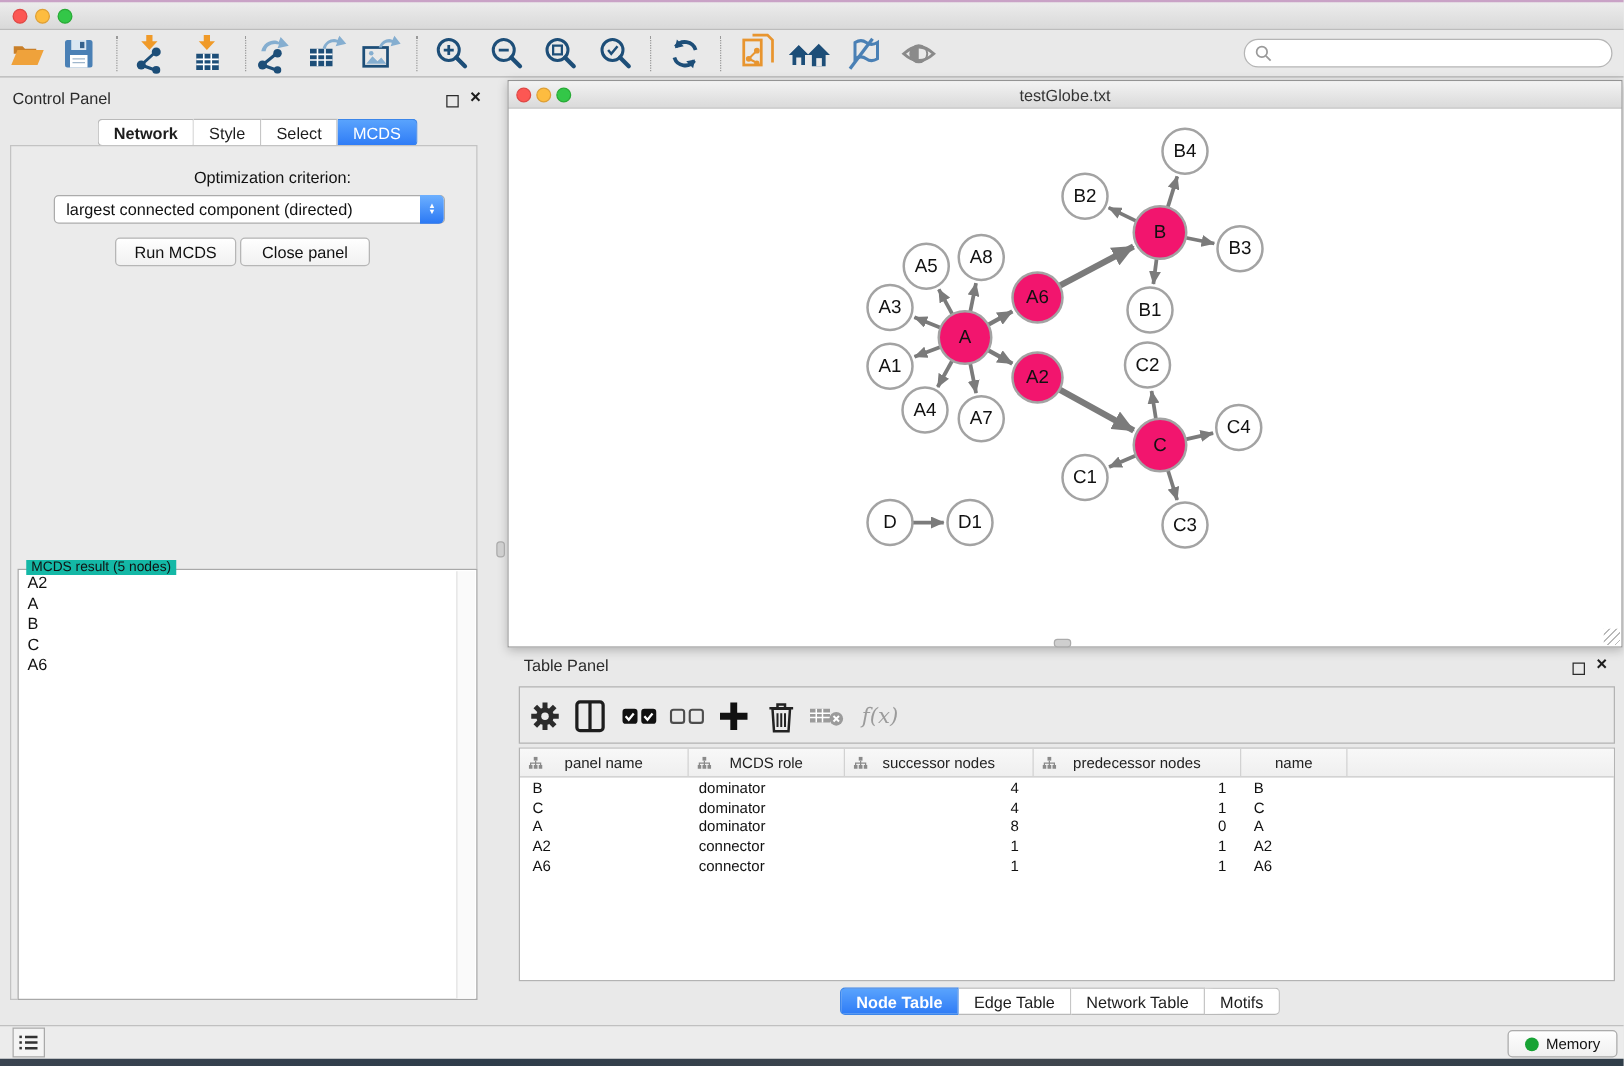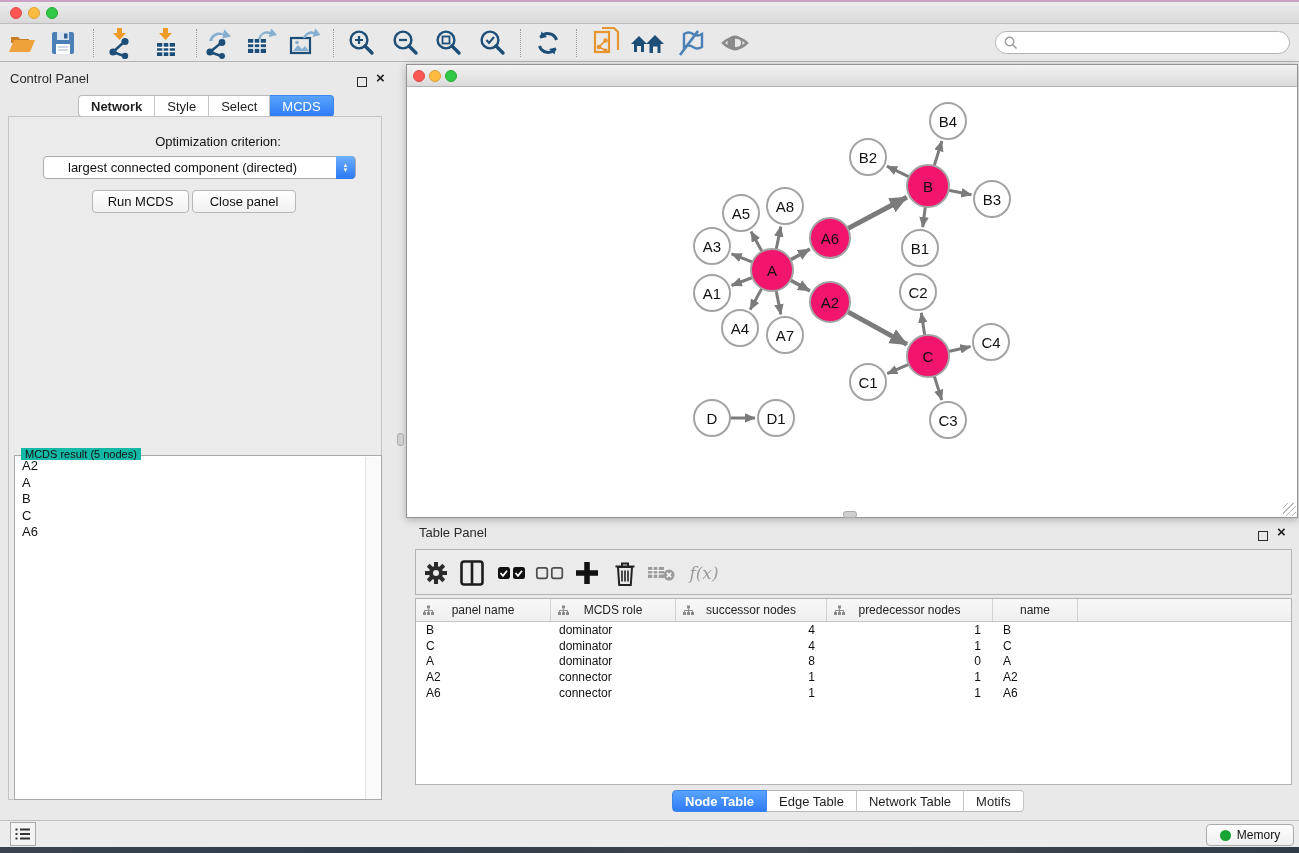--- a/index.html
+++ b/index.html
@@ -31,21 +31,21 @@
   .cp-tabs { left:78px; top:95px; height:22px; display:flex; }
   .seg { height:22px; line-height:21px; font-size:13px; color:#1d1d1d; background:#fff;
     border-top:1px solid #b9b9b9; border-bottom:1px solid #b9b9b9; border-right:1px solid #c6c6c6;
     text-align:center; padding:0 12px; }
   .seg:first-child { border-left:1px solid #b9b9b9; border-radius:4px 0 0 4px;font-weight:bold; }
   .seg:last-child { border-radius:0 4px 4px 0; }
   .seg.active { background:linear-gradient(#59a3fd,#2f7cf6); color:#fff; border-color:#3c86ea; }
   .cp-box { left:8px; top:116px; width:374px; height:684px; background:#ebebeb; border:1px solid #c3c3c3; }
   .opt-label { left:0; top:134px; width:390px; text-align:center; font-size:13px; color:#111;padding-left:46px; }
   .combo { left:43px; top:156px; width:313px; height:23px; background:#fff; border:1px solid #ababab;
-    border-radius:4px; font-size:13px; color:#111; line-height:21px; padding-left:24px; }
+    border-radius:4px; font-size:13px; color:#111; line-height:21px; padding-left:9px; }
   .combo-step { position:absolute; right:0; top:-1px; width:19px; height:23px; border-radius:0 4px 4px 0;
     background:linear-gradient(#6db0ff,#2a78f4); display:flex; flex-direction:column; align-items:center; justify-content:center; }
   .combo-step span { color:#fff; font-size:6px; line-height:5px; }
   .btn { height:23px; background:linear-gradient(#ffffff,#f1f1f1); border:1px solid #b6b6b6; border-radius:4px;
     font-size:13px; color:#111; text-align:center; line-height:21px; }
   .result-group { left:14px; top:455px; width:368px; height:345px; border:1px solid #a8a8a8; background:#fff; }
   .result-legend { position:absolute; left:6px; top:-8px; background:#14b8a6; padding:0 4px; font-size:11px; color:#111; }
   .result-list { position:absolute; left:0; top:2px; width:352px; height:341px; font-size:13px; }
   .result-list div { padding:1px 0 1px 7px; line-height:14.5px; color:#111; }
   .result-scroll { position:absolute; right:1px; top:1px; width:15px; height:342px; background:#fafafa; border-left:1px solid #e2e2e2; }
@@ -277,20 +277,21 @@
       <div>A6</div>
     </div>
   <div class="result-scroll"></div>
 </div>
 
 <div class="abs net-win">
   <div class="net-titlebar">
     <div class="abs traffic t-red" style="left:6px"></div>
     <div class="abs traffic t-yel" style="left:22px"></div>
     <div class="abs traffic t-grn" style="left:38px"></div>
+    <div class="abs net-title">testGlobe.txt</div>
   </div>
   <div class="net-canvas">
     <svg id="graph-svg" width="890" height="430" viewBox="0 0 890 430">
       <defs>
         <marker id="arrow" markerUnits="strokeWidth" markerWidth="3.6" markerHeight="3.2" refX="3.4" refY="1.6" orient="auto">
           <path d="M0,0 L3.6,1.6 L0,3.2 Z" fill="#7b7b7b"></path>
         </marker>
       </defs>
       <g id="edge-layer">
           <line x1="345.39133153665693" y1="190.5166562442815" x2="324.60866846334307" y2="198.4833437557185" stroke="#7b7b7b" stroke-width="3" marker-end="url(#arrow)"></line>

